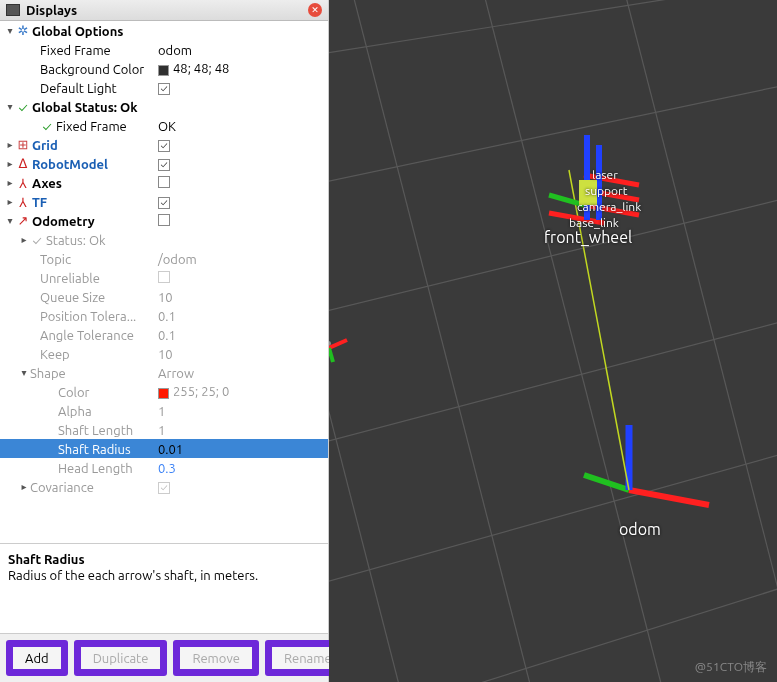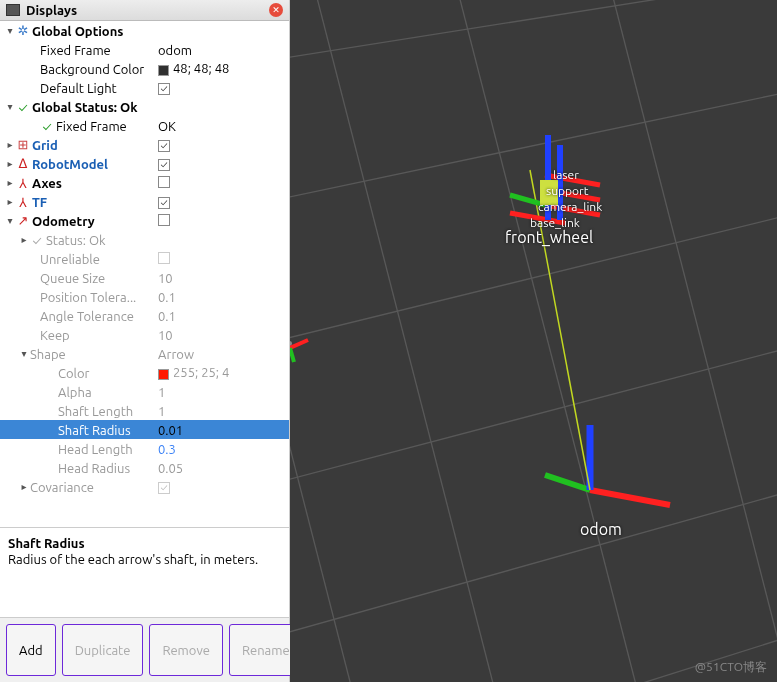--- a/index.html
+++ b/index.html
@@ -1,17 +1,17 @@
 <!DOCTYPE html>
 <html><head>
 <meta charset="utf-8">
 <style>
 * { margin: 0; padding: 0; box-sizing: border-box; font-family: "Ubuntu", "Segoe UI", sans-serif; font-size: 13px; }
 body { display: flex; width: 777px; height: 682px; background: #f0f0f0; overflow: hidden; }
-.panel { width: 290px; display: flex; flex-direction: column; background: #f5f5f5; border-right: 1px solid #ccc; }
+.panel { width: 329px; display: flex; flex-direction: column; background: #f5f5f5; border-right: 1px solid #ccc; }
 .title-bar { display: flex; align-items: center; padding: 3px 6px; background: linear-gradient(#ededed,#dcdcdc); border-bottom: 1px solid #bbb; }
 .title-bar .t-icon { width: 14px; height: 12px; background: #555; margin-right: 6px; border: 1px solid #333; }
 .title-bar .title { flex: 1; font-weight: bold; }
 .title-bar .close { width: 14px; height: 14px; border-radius: 50%; background: #e74c3c; display:flex;align-items:center;justify-content:center;color:#fff;font-size:9px;}
 .tree { flex: 1; overflow-y: auto; background: #fff; }
 .row { display: flex; align-items: center; height: 19px; padding-left: 4px; white-space: nowrap; }
 .row.selected { background: #3b86d6; color: #fff; }
 .arrow { width: 12px; display: inline-block; text-align: center; color: #555; font-size: 10px; }
 .icon { width: 14px; display: inline-flex; justify-content: center; margin-right: 2px; }
 .label { flex: 0 0 auto; }
@@ -20,21 +20,21 @@
 .label.gray { color: #999; }
 .val { position: absolute; left: 158px; }
 .row.selected .val { color: #000000; }
 .row { position: relative; }
 .check { width: 12px; height: 12px; border: 1px solid #888; background: #fff; display: inline-flex; align-items: center; justify-content: center; font-size: 10px; color: #333; }
 .check.gray { color: #bbb; border-color: #ccc; }
 .swatch { width: 11px; height: 11px; display: inline-block; margin-right: 4px; vertical-align: middle; border:1px solid #999;}
 .help { border-top: 1px solid #ccc; padding: 8px; background: #fff; height: 90px; }
 .help-title { font-weight: bold; margin-bottom: 2px; }
 .btnbar { display: flex; gap: 6px; padding: 6px; border-top: 1px solid #ccc; background: #f0f0f0; }
-.btn { padding: 18px 12px; background: #f5f5f5; border: 1px solid #6d28d9; border-radius: 3px; font-size: 13px; }
+.btn { padding: 4px 12px; background: #f5f5f5; border: 7px solid #6d28d9; border-radius: 3px; font-size: 13px; }
 .btn.dis { color: #aaa; text-align: center; }
 .viewport { flex: 1; position: relative; background: #3a3a3a; overflow: hidden; }
 .grid-bg { position: absolute; inset: 0; }
 .grid-bg line { stroke: #585858; stroke-width: 1.2; }
 .frame-label { position: absolute; color: #fff; font-size: 13px; text-shadow: 0 0 3px #000; white-space: nowrap; }
 .watermark { position: absolute; right: 10px; bottom: 6px; color: #888; font-size: 12px; }
 .splitter-dot { position:absolute; left:-3px; top:50%; width:5px; height:5px; background:#888; border-radius:50%;}
 .ind0 { padding-left: 4px; } .ind2 { padding-left: 40px; }
 .ind3 { padding-left: 58px; } .ind1b { padding-left: 18px; }
 </style>
@@ -112,20 +112,24 @@
       <span class="icon" style="color:#c22">↗</span>
       <span class="label bold">Odometry</span>
       <span class="val"><span class="check"></span></span>
     </div>
     <div class="row ind1b">
         <span class="arrow">▸</span>
         <span class="icon" style="color:#aaa">✓</span>
         <span class="label gray">Status: Ok</span>
       </div>
     <div class="row ind2">
+        <span class="label gray">Topic</span>
+        <span class="val gray" style="color:#999">/odom</span>
+      </div>
+    <div class="row ind2">
         <span class="label gray">Unreliable</span>
         <span class="val"><span class="check gray"></span></span>
       </div>
     <div class="row ind2">
         <span class="label gray">Queue Size</span>
         <span class="val" style="color:#999">10</span>
       </div>
     <div class="row ind2">
         <span class="label gray">Position Tolera...</span>
         <span class="val" style="color:#999">0.1</span>
@@ -138,41 +142,37 @@
         <span class="label gray">Keep</span>
         <span class="val" style="color:#999">10</span>
       </div>
     <div class="row ind1b">
         <span class="arrow">▾</span>
         <span class="label gray">Shape</span>
         <span class="val" style="color:#999">Arrow</span>
       </div>
     <div class="row ind3">
         <span class="label gray">Color</span>
-        <span class="val" style="color:#999"><span class="swatch" style="background:#ff1900"></span><span>255; 25; 4</span></span>
+        <span class="val" style="color:#999"><span class="swatch" style="background:#ff1900"></span><span>255; 25; 0</span></span>
       </div>
     <div class="row ind3">
         <span class="label gray">Alpha</span>
         <span class="val" style="color:#999">1</span>
       </div>
     <div class="row ind3">
         <span class="label gray">Shaft Length</span>
         <span class="val" style="color:#999">1</span>
       </div>
     <div class="row ind3 selected">
         <span class="label">Shaft Radius</span>
         <span class="val">0.01</span>
       </div>
     <div class="row ind3">
         <span class="label gray">Head Length</span>
         <span class="val" style="color:#3b82f6">0.3</span>
-      </div>
-    <div class="row ind3">
-        <span class="label gray">Head Radius</span>
-        <span class="val" style="color:#999">0.05</span>
       </div>
     <div class="row ind1b">
         <span class="arrow">▸</span>
         <span class="label gray">Covariance</span>
         <span class="val"><span class="check gray">✓</span></span>
       </div>
   </div>
 
   <div class="help">
     <div class="help-title">Shaft Radius</div>

